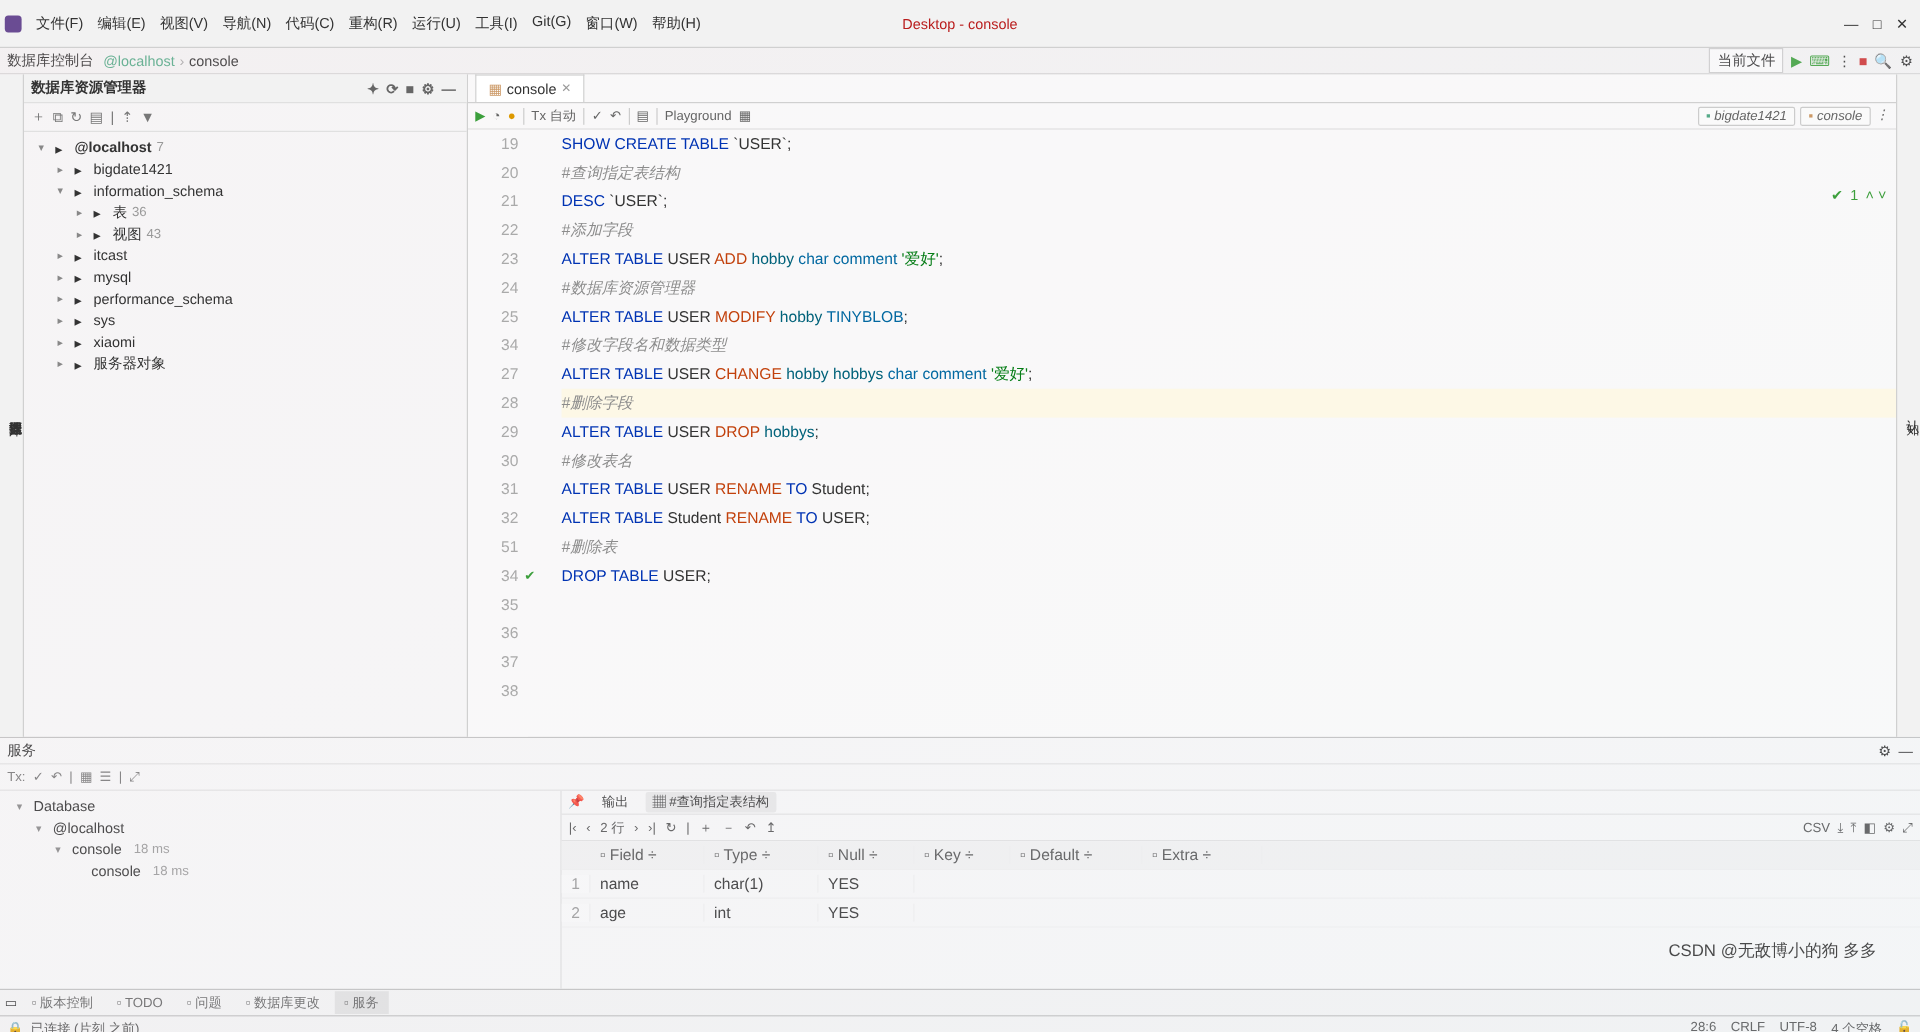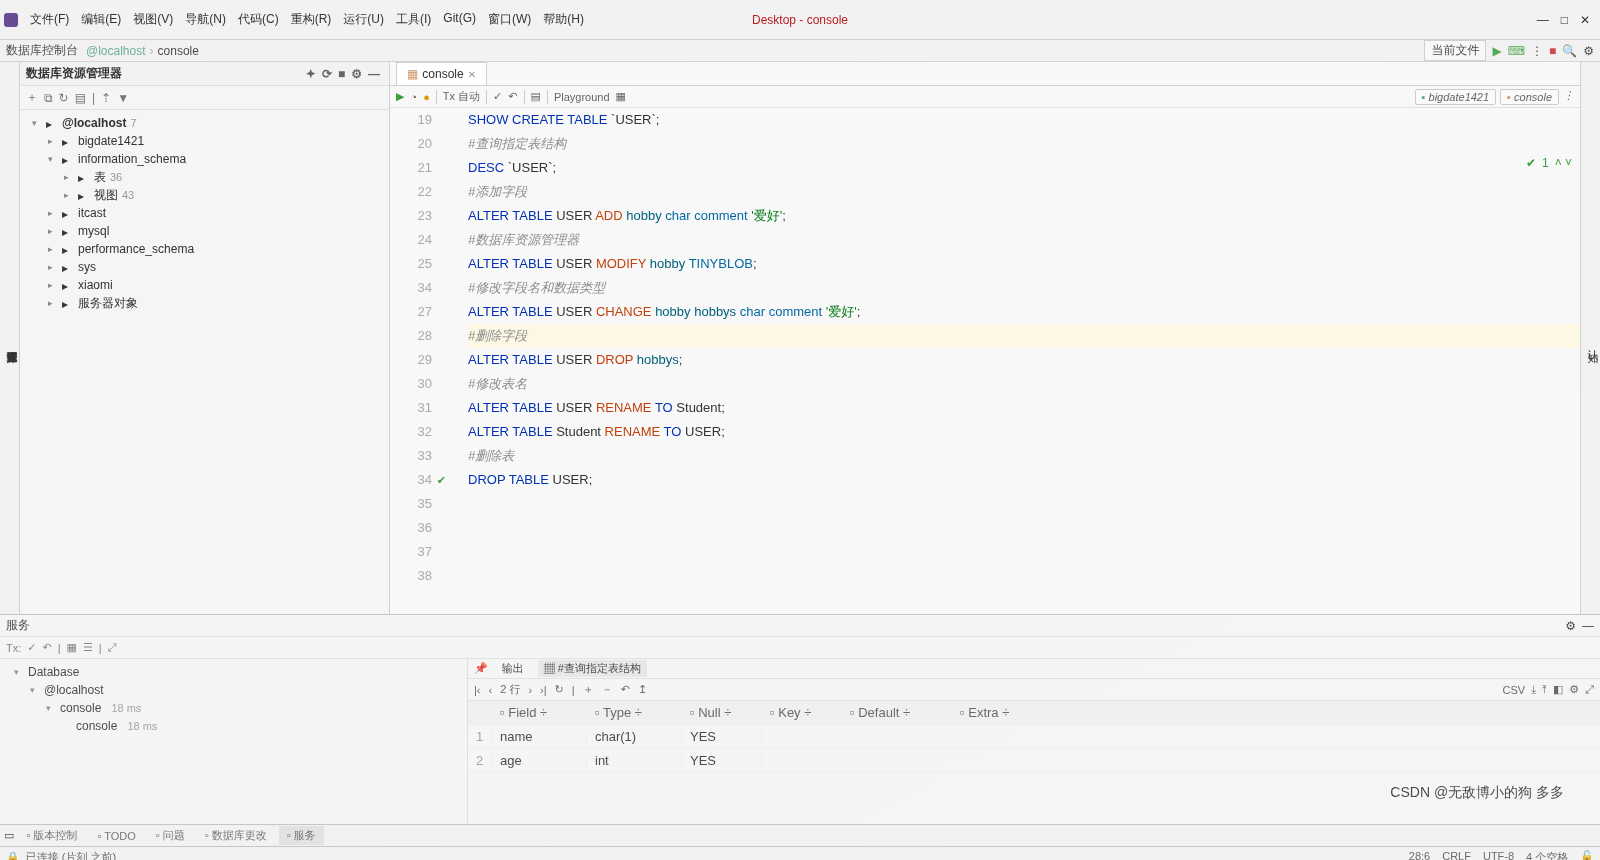--- a/index.html
+++ b/index.html
@@ -240,21 +240,21 @@
           <div class="gl">23</div>
           <div class="gl">24</div>
           <div class="gl">25</div>
           <div class="gl">34</div>
           <div class="gl">27</div>
           <div class="gl">28</div>
           <div class="gl">29</div>
           <div class="gl">30</div>
           <div class="gl">31</div>
           <div class="gl">32</div>
-          <div class="gl">33</div>
+          <div class="gl">51</div>
           <div class="gl">34<span class="check">✔</span></div>
           <div class="gl">35</div>
           <div class="gl">36</div>
           <div class="gl">37</div>
           <div class="gl">38</div>
         </div>
       <div class="code" id="code">
           <div class="cl"><span class="kw-blue">SHOW</span> <span class="kw-blue">CREATE</span> <span class="kw-blue">TABLE</span> `USER`;</div>
           <div class="cl"><span class="comment">#查询指定表结构</span></div>
           <div class="cl"><span class="kw-blue">DESC</span> `USER`;</div>

